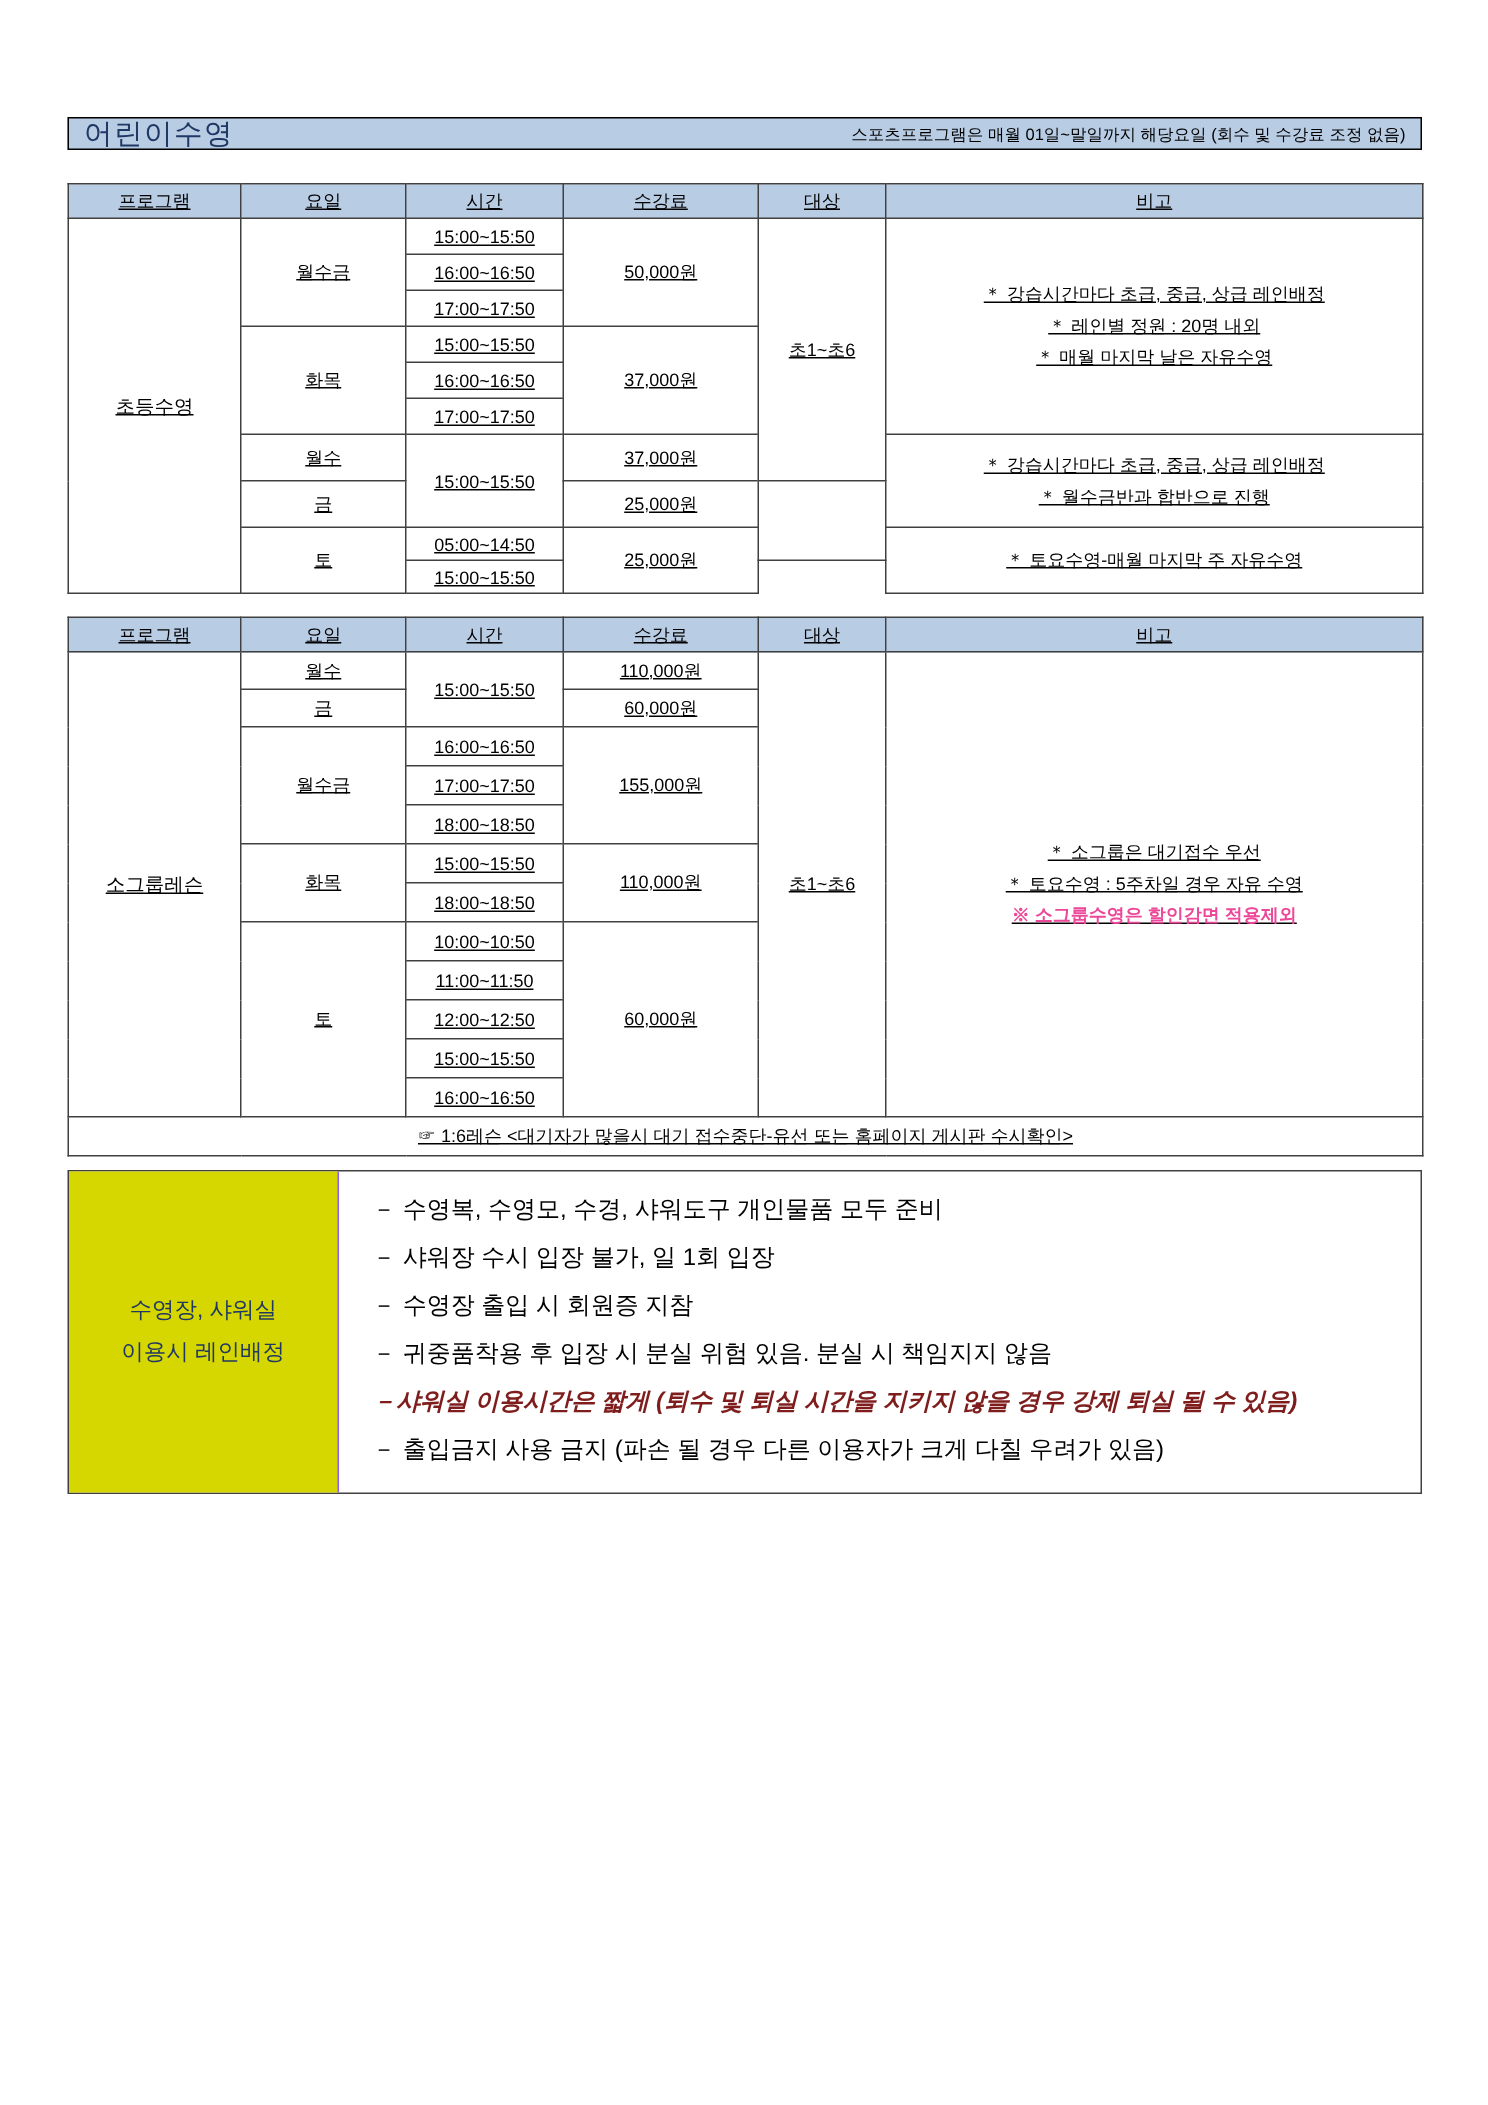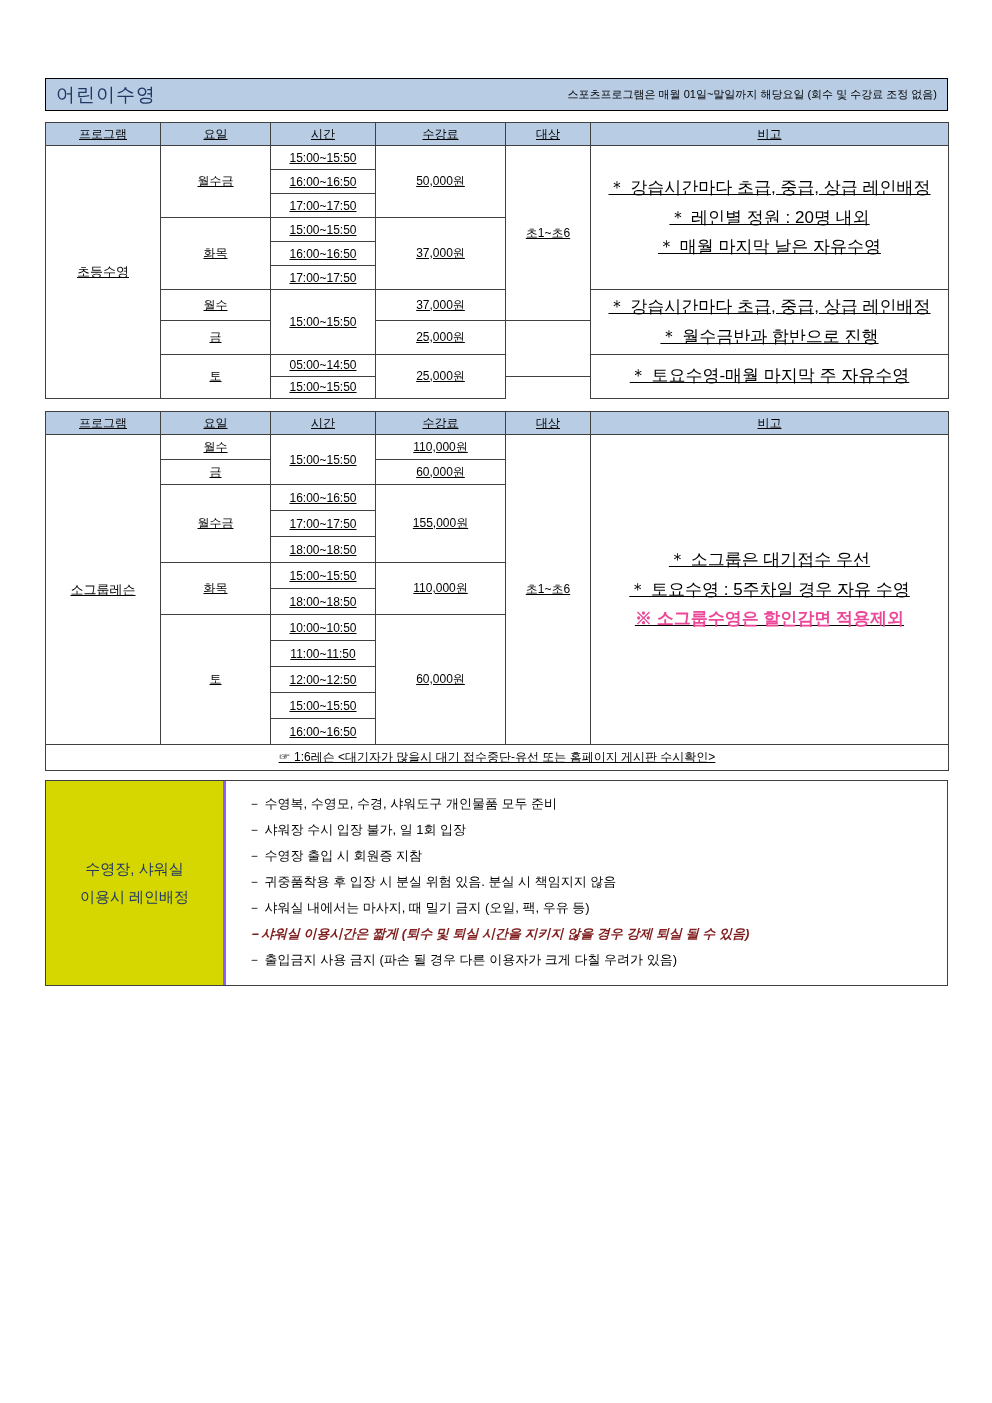--- a/index.html
+++ b/index.html
@@ -9,21 +9,21 @@
     height: 1403px;
     background: #ffffff;
     font-family: "Liberation Sans", sans-serif;
     color: #000000;
   }
   .page { position: relative; width: 992px; height: 1403px; padding: 0; }
 
   
   .title-bar {
     position: absolute;
-    left: 45px; top: 78px; width: 903px; height: 33px;
+    left: 45px; top: 78px; width: 903px; height: 22px;
     background: #b8cce4;
     border: 1px solid #000;
     display: flex;
     align-items: center;
     justify-content: space-between;
     padding: 0 10px;
   }
   .title-bar .title {
     font-size: 19px;
     letter-spacing: 1px;
@@ -51,21 +51,21 @@
   table.sched thead th {
     background: #b8cce4;
     height: 23px;
     font-weight: normal;
     font-size: 12px;
   }
   td.remark {
     text-align: left;
     padding-left: 18px;
     line-height: 1.75;
-    font-size: 17px;
+    font-size: 12px;
   }
   td.prog { font-size: 13px; }
   .red { color: #ec4899; font-weight: bold; }
 
   
   #table1 { left: 45px; top: 122px; width: 903px; }
   
   #table2 { left: 45px; top: 411px; width: 903px; }
 
   .footnote {
@@ -79,34 +79,34 @@
   .rules {
     position: absolute;
     left: 45px; top: 780px; width: 903px;
     border: 1px solid #404040;
     display: flex;
     background: #ffffff;
   }
   .rules .label {
     width: 180px;
     background: #d6d600;
-    border-right: 3px solid #8b5cf6;
+    border-right: 1px solid #8b5cf6;
     display: flex;
     flex-direction: column;
     align-items: center;
     justify-content: center;
     font-size: 15px;
     color: #1f3864;
     line-height: 1.9;
     text-align: center;
   }
   .rules .body {
     flex: 1;
     padding: 10px 14px 12px 22px;
-    font-size: 13px;
+    font-size: 16px;
     line-height: 2.0;
   }
   .rules .body div { white-space: nowrap; }
   .blue { color: #7f1d1d; font-weight: bold; font-style: italic; }
 </style>
 </head>
 <body>
 
 <div class="page">
 
@@ -282,19 +282,18 @@
   <div class="rules">
     <div class="label">
       <span>수영장, 샤워실</span>
       <span>이용시 레인배정</span>
     </div>
     <div class="body">
       <div>－ 수영복, 수영모, 수경, 샤워도구 개인물품 모두 준비</div>
       <div>－ 샤워장 수시 입장 불가, 일 1회 입장</div>
       <div>－ 수영장 출입 시 회원증 지참</div>
       <div>－ 귀중품착용 후 입장 시 분실 위험 있음. 분실 시 책임지지 않음</div>
-      <div>－ 샤워실 내에서는 마사지, 때 밀기 금지 (오일, 팩, 우유 등)</div>
       <div class="blue">－샤워실 이용시간은 짧게 (퇴수 및 퇴실 시간을 지키지 않을 경우 강제 퇴실 될 수 있음)</div>
       <div>－ 출입금지 사용 금지 (파손 될 경우 다른 이용자가 크게 다칠 우려가 있음)</div>
     </div>
   </div>
 
 </div>
 
 </body></html>

